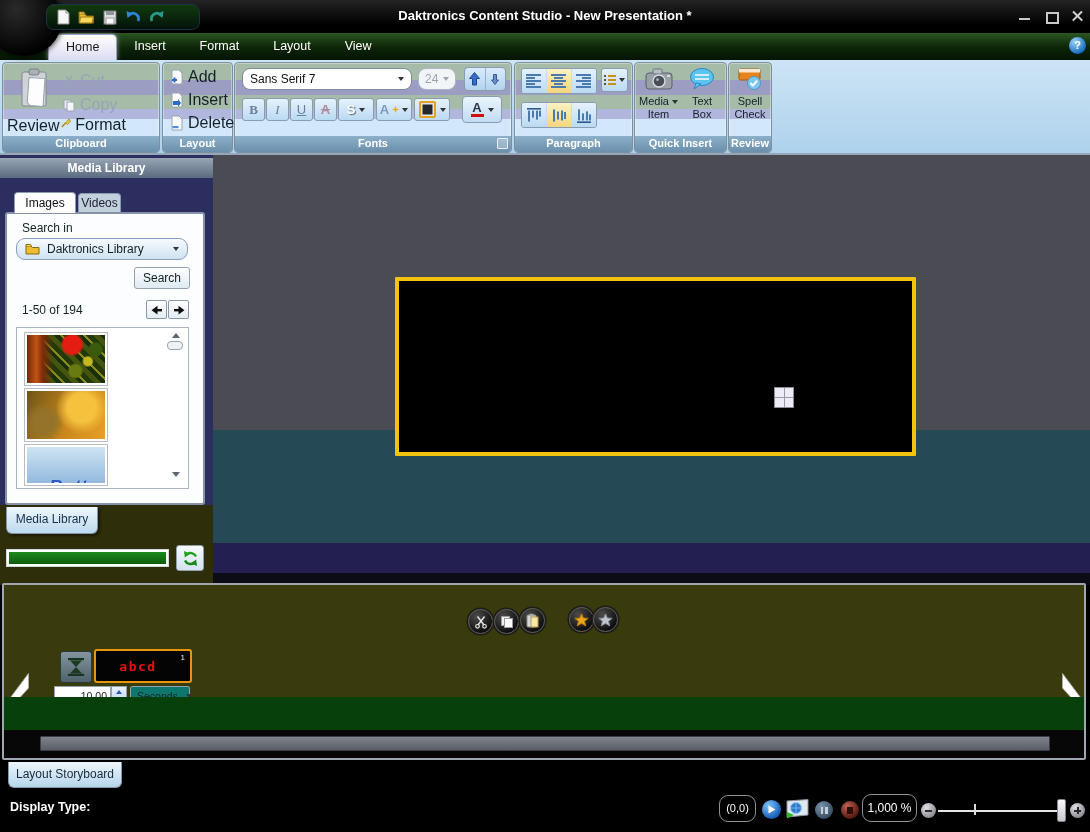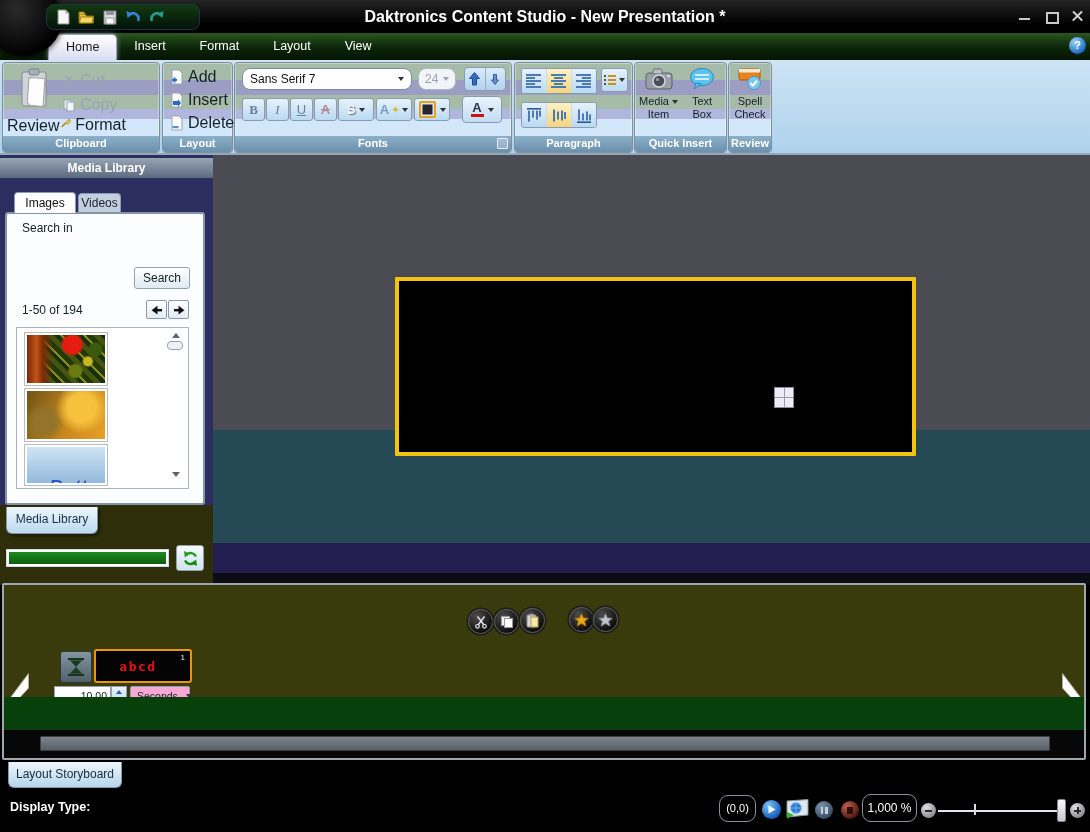--- a/index.html
+++ b/index.html
@@ -2,21 +2,21 @@
 <html><head>
 <meta charset="utf-8">
 <style>
   html,body{margin:0;padding:0;background:#000;}
   #root{position:relative;width:1090px;height:832px;background:#000;overflow:hidden;
         font-family:"Liberation Sans",sans-serif;-webkit-font-smoothing:antialiased;}
   .abs{position:absolute;}
 
   
   #titlebar{left:0;top:0;width:1090px;height:33px;background:linear-gradient(#242424,#000 75%);}
-  #title-text{left:0;right:0;top:8px;text-align:center;color:#fff;font-size:16px;font-weight:bold;}
+  #title-text{left:0;right:0;top:8px;text-align:center;color:#fff;font-size:13px;font-weight:bold;}
   .winbtn{top:9px;width:18px;height:15px;cursor:default;}
   .min-glyph{position:absolute;left:3px;top:9px;width:11px;height:2px;background:#c9c9c9;}
   .max-glyph{position:absolute;left:4px;top:3px;width:9px;height:8px;border:2px solid #c9c9c9;}
   .x1,.x2{position:absolute;left:3px;top:6px;width:13px;height:2.4px;background:#d2d2d2;}
   .x1{transform:rotate(45deg);} .x2{transform:rotate(-45deg);}
 
   
   #app-orb{left:-14px;top:-16px;width:76px;height:72px;border-radius:50%;z-index:30;
            background:radial-gradient(circle at 40% 35%,#2a2a2a,#000 72%);box-shadow:0 0 6px #000;}
   #qat{left:46px;top:4px;width:132px;height:24px;border-radius:8px;z-index:31;
@@ -127,21 +127,21 @@
              border-radius:3px;box-sizing:border-box;}
   #frame-text{position:absolute;left:0;right:10px;top:0;bottom:0;display:flex;align-items:center;justify-content:center;
              font-family:"DejaVu Sans Mono",monospace;font-weight:bold;font-size:13px;letter-spacing:1.5px;color:#e81212;}
   #frame-num{position:absolute;right:5px;top:2px;color:#eee;font-size:8px;}
   #dur-field{position:absolute;left:50px;top:101px;width:57px;height:19px;background:#fff;border:1px solid #93a0ae;
              font-size:10.5px;color:#122;text-align:right;line-height:18px;padding-right:3px;box-sizing:border-box;}
   #dur-spin{position:absolute;left:107px;top:101px;width:16px;height:19px;border:1px solid #93a0ae;background:linear-gradient(#eaf3fc,#bcd6ee);
              box-sizing:border-box;display:flex;flex-direction:column;align-items:center;justify-content:space-evenly;}
   .spin-up{width:0;height:0;border-left:3.5px solid transparent;border-right:3.5px solid transparent;border-bottom:4.5px solid #2a5ac0;}
   .spin-dn{width:0;height:0;border-left:3.5px solid transparent;border-right:3.5px solid transparent;border-top:4.5px solid #2a5ac0;}
-  #unit-dd{position:absolute;left:126px;top:101px;width:60px;height:19px;background:#f9a8d4;border:1px solid #93a0ae;border-radius:2px;
+  #unit-dd{position:absolute;left:126px;top:101px;width:60px;height:19px;background:#0f766e;border:1px solid #93a0ae;border-radius:2px;
              display:flex;align-items:center;padding:0 6px;gap:8px;font-size:10.5px;color:#122;box-sizing:border-box;}
   #green-strip{position:absolute;left:0;top:112px;width:1080px;height:33px;background:#07400a;}
   #tl-black{position:absolute;left:0;top:145px;width:1080px;height:28px;background:#070707;}
   #hthumb{position:absolute;left:36px;top:151px;width:1010px;height:15px;background:linear-gradient(#7e828a,#5a5e66);
              border:1px solid #3c3c42;border-radius:1px;box-sizing:border-box;}
 
   
   #sb-tab{left:8px;top:762px;width:114px;height:26px;background:linear-gradient(#eef6fc,#b6d6ec);border:1px solid #8898a8;
           border-top:none;border-radius:0 0 6px 6px;font-size:12px;color:#1a2a3a;text-align:center;line-height:24px;box-sizing:border-box;}
   #display-type{left:10px;top:800px;color:#fff;font-size:12.5px;font-weight:bold;}
@@ -493,20 +493,28 @@
   <div class="abs" id="panel-navy"></div>
   <div class="abs" id="panel-olive"></div>
   <div class="abs" id="panel-titlebar">Media Library</div>
 
   <div class="abs mltab" id="tab-images">Images</div>
   <div class="abs mltab" id="tab-videos">Videos</div>
 
   <div class="abs" id="ml-panel"></div>
   <div class="abs" id="search-in">Search in</div>
 
+  <div class="abs" id="folder-dd">
+    <svg width="15" height="12" viewBox="0 0 15 12">
+        <path d="M1 3 h5 l1.5 1.5 h6.5 v6.5 h-13 z" fill="#eebd2e" stroke="#8a6a10"></path>
+        <path d="M1 3 v-1.5 h4.5 l1 1.5" fill="#f6d65c" stroke="#8a6a10"></path>
+      </svg>
+    <span class="lbl">Daktronics Library</span>
+    <span class="caret"></span>
+  </div>
 
   <div class="abs" id="search-btn">Search</div>
   <div class="abs" id="result-count">1-50 of 194</div>
 
   <div class="abs pager" style="left:146px;">
     <svg width="12" height="10" viewBox="0 0 12 10">
         <rect x="5" y="4" width="6" height="2.4" fill="#111"></rect>
         <polygon points="0.5,5.2 6.5,0.8 6.5,9.6" fill="#111"></polygon>
       </svg>
   </div>

